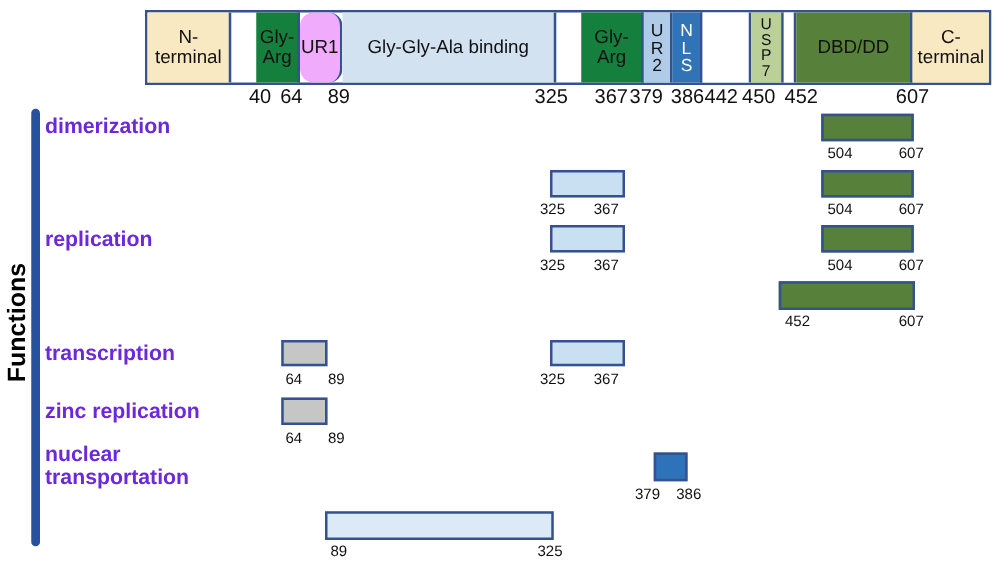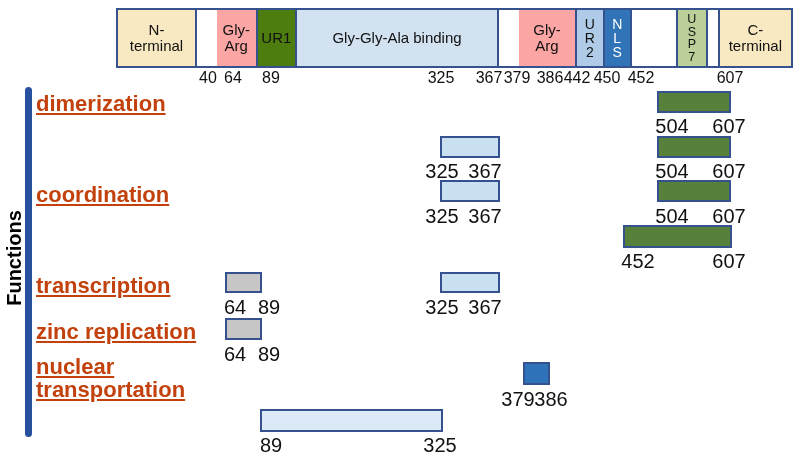--- a/index.html
+++ b/index.html
@@ -12,22 +12,22 @@
     position:absolute;left:116px;top:8px;width:677px;height:60px;
     box-sizing:border-box;border:2px solid #35528F;display:flex;background:#fff;
   }
   .seg{
     box-sizing:border-box;border-right:2px solid #35528F;
     display:flex;align-items:center;justify-content:center;
     text-align:center;font-size:15px;line-height:1.1;white-space:pre-line;
   }
   .seg:last-child{border-right:none;}
   .seg-cream{background:#F8E9C3;}
-  .seg-lblue{background:#fca5a5;margin-left:20px;}
-  .seg-gray{background:#4d7c0f;}
+  .seg-lblue{background:#15803d;margin-left:20px;}
+  .seg-gray{background:#f0abfc;border-radius:11px;}
   .seg-pale{background:#D3E2F1;}
   .seg-ur2{background:#AFCBE8;font-size:14px;line-height:1.0;}
   .seg-nls{background:#3173B7;color:#ffffff;font-size:14px;line-height:1.0;}
   .seg-white{background:#ffffff;}
   .seg-usp7{background:#BAD098;font-size:12.5px;line-height:1.0;}
   .seg-green{background:#57803A;}
   .pos{
     position:absolute;top:69px;transform:translateX(-50%);
     font-size:16px;color:#111;white-space:nowrap;
   }
@@ -35,32 +35,32 @@
   .bracket{
     position:absolute;left:25px;top:87px;width:7px;height:350px;
     background:#27509E;border-radius:4px;
   }
   .fn-axis{
     position:absolute;left:-51px;top:247px;width:130px;height:22px;
     transform:rotate(-90deg);text-align:center;
     font-size:20px;font-weight:bold;color:#000;
   }
   .fn-label{
-    position:absolute;left:36px;font-size:22px;font-weight:bold;color:#c2410c;
-    white-space:pre-line;line-height:1.05;text-decoration:underline;
+    position:absolute;left:36px;font-size:17px;font-weight:bold;color:#6d28d9;
+    white-space:pre-line;line-height:1.05;
   }
   .fbox{position:absolute;box-sizing:border-box;border:2px solid #35528F;}
   .fb-green{background:#57803A;}
   .fb-blue{background:#C9DFF2;}
   .fb-gray{background:#C6C6C6;}
   .fb-accent{background:#2E73B9;}
   .fb-pale{background:#DCE9F6;}
   .num{
     position:absolute;transform:translateX(-50%);
-    font-size:20px;color:#111;white-space:nowrap;
+    font-size:12px;color:#111;white-space:nowrap;
   }
 </style>
 </head>
 <body>
 
 <div class="canvas">
 
   <div class="domain-bar">
     <div class="seg seg-cream" style="flex:72 1 72px">N-
 terminal</div>
@@ -75,41 +75,42 @@
 2</div>
     <div class="seg seg-nls" style="flex:25 1 25px">N
 L
 S</div>
     <div class="seg seg-white" style="flex:42 1 42px"></div>
     <div class="seg seg-usp7" style="flex:27 1 27px">U
 S
 P
 7</div>
     <div class="seg seg-white" style="flex:11 1 11px"></div>
+    <div class="seg seg-green" style="flex:100 1 100px">DBD/DD</div>
     <div class="seg seg-cream" style="flex:65 1 65px">C-
 terminal</div>
   </div>
 
   <span class="pos" style="left:208px">40</span>
   <span class="pos" style="left:233px">64</span>
   <span class="pos" style="left:271px">89</span>
   <span class="pos" style="left:441px">325</span>
   <span class="pos" style="left:489px">367</span>
   <span class="pos" style="left:517px">379</span>
   <span class="pos" style="left:550px">386</span>
   <span class="pos" style="left:577px">442</span>
   <span class="pos" style="left:607px">450</span>
   <span class="pos" style="left:641px">452</span>
   <span class="pos" style="left:730px">607</span>
 
   <div class="bracket"></div>
   <div class="fn-axis">Functions</div>
 
   <div class="fn-label" style="top:92px">dimerization</div>
-  <div class="fn-label" style="top:183px">coordination</div>
+  <div class="fn-label" style="top:183px">replication</div>
   <div class="fn-label" style="top:274px">transcription</div>
   <div class="fn-label" style="top:320px">zinc replication</div>
   <div class="fn-label" style="top:355px">nuclear
 transportation</div>
 
   <div class="fbox fb-green" style="left:657px;top:91px;width:74px;height:22px"></div>
   <span class="num" style="left:672px;top:115px">504</span>
   <span class="num" style="left:729px;top:115px">607</span>
 
   <div class="fbox fb-blue" style="left:440px;top:136px;width:60px;height:22px"></div>

